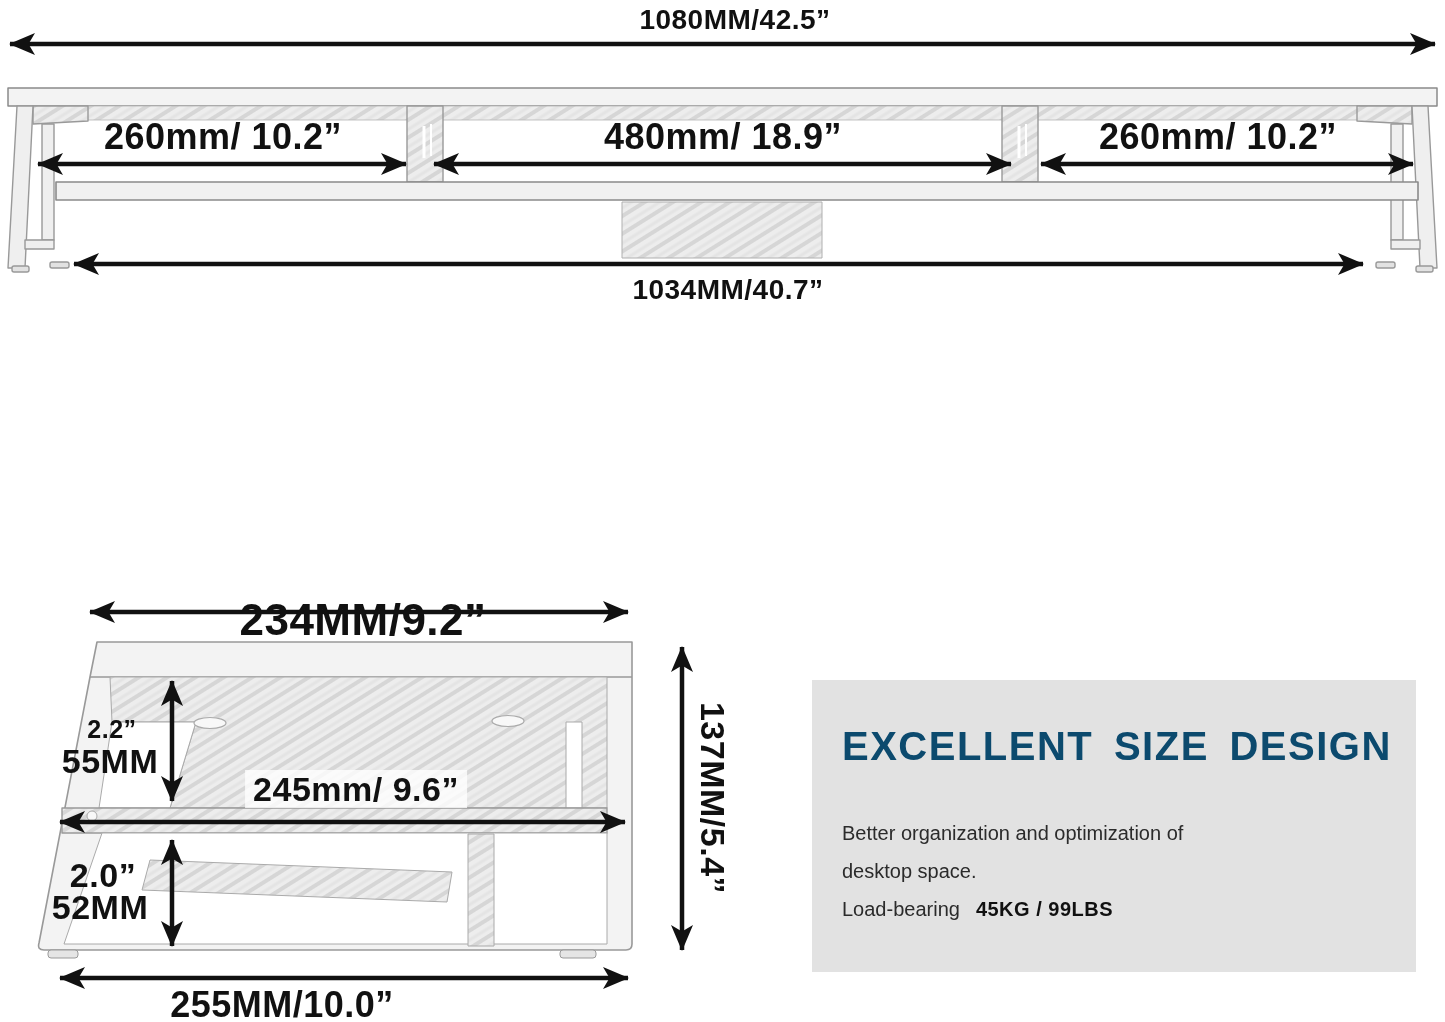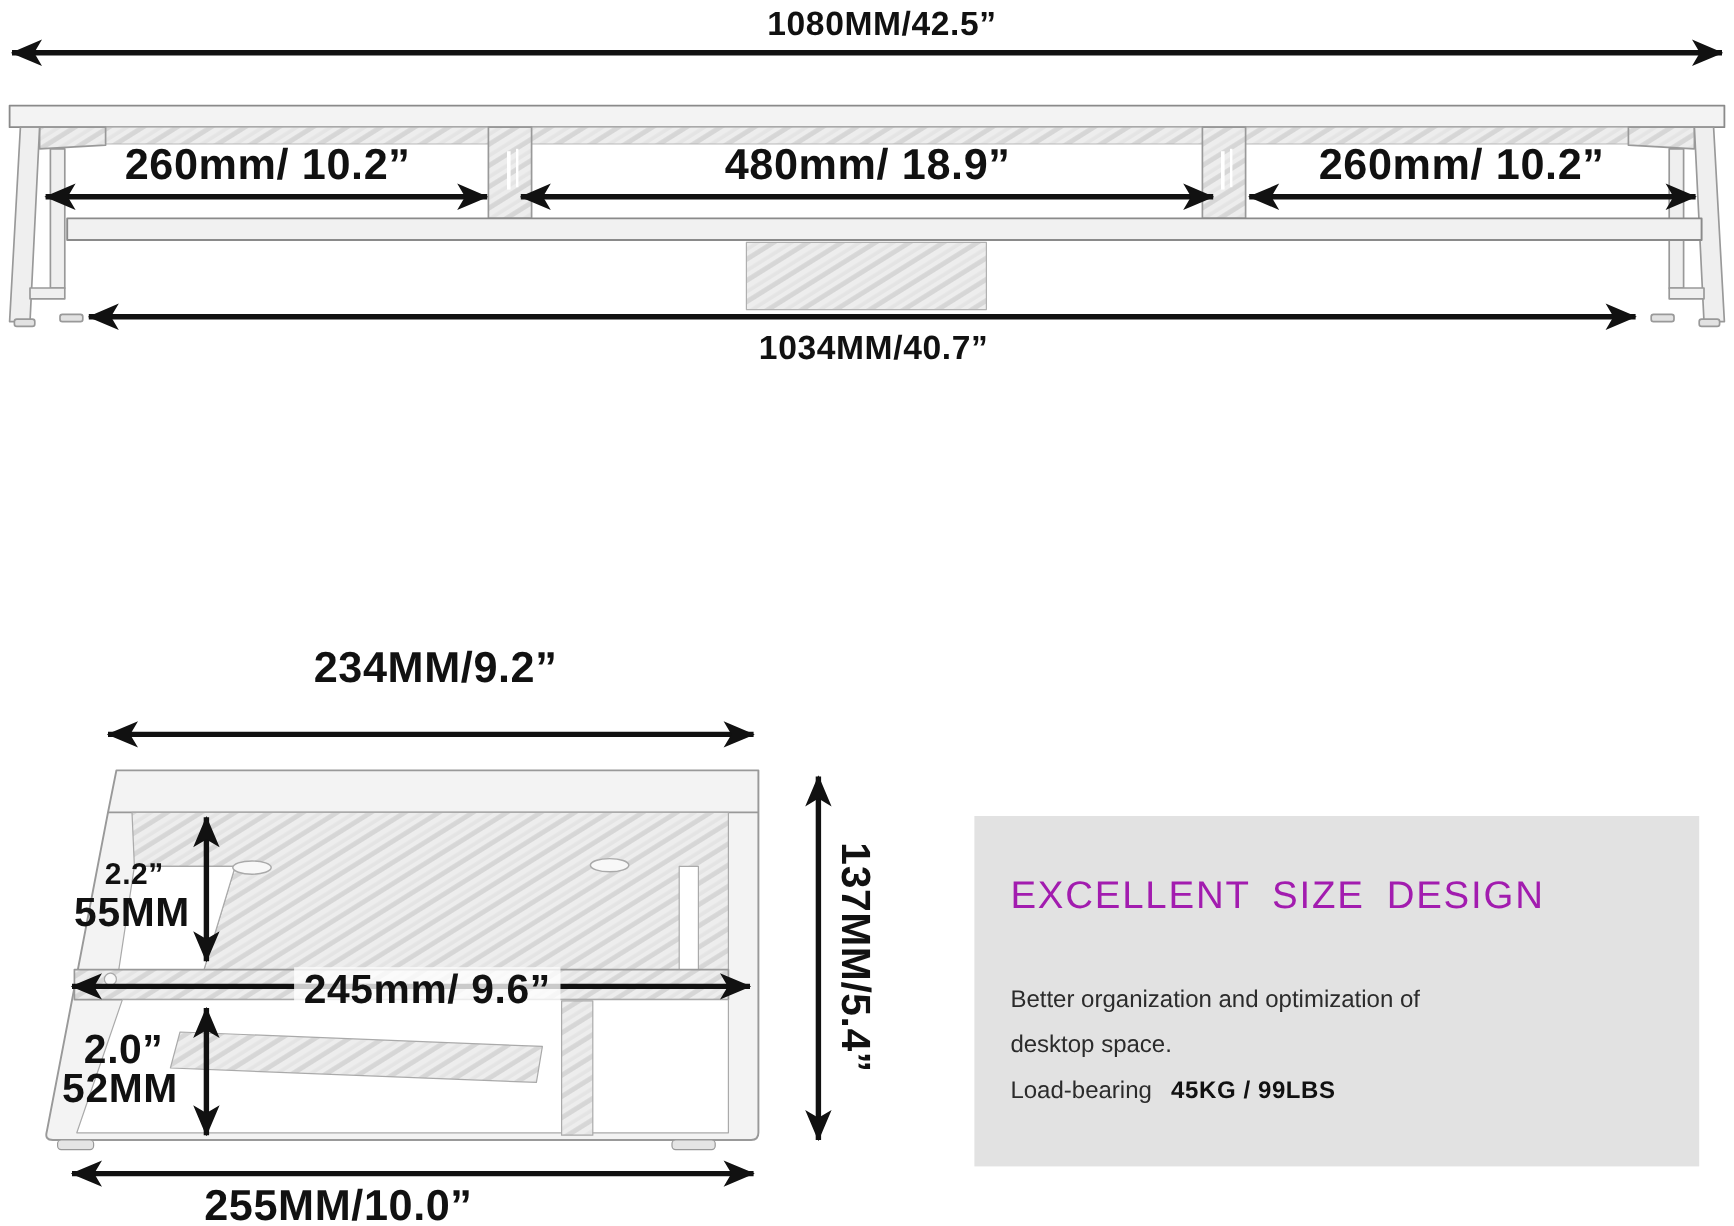--- a/index.html
+++ b/index.html
@@ -2,24 +2,24 @@
 <html><head>
 <meta charset="utf-8">
 <style>
   html,body{margin:0;padding:0;background:#fff;}
   .canvas{position:relative;width:1445px;height:1022px;background:#ffffff;overflow:hidden;
           font-family:"Liberation Sans",sans-serif;}
   .canvas svg{position:absolute;left:0;top:0;}
   .lbl{position:absolute;font-weight:700;color:#111;white-space:nowrap;
        transform:translate(-50%,-50%);letter-spacing:.5px;line-height:1;}
   .lbl-rot{transform:translate(-50%,-50%) rotate(90deg);}
-  .lbl-bg{background:rgba(255,255,255,.78);padding:2px 8px;margin-top:36px;}
+  .lbl-bg{background:rgba(255,255,255,.78);padding:2px 8px;}
   .info-box{position:absolute;left:812px;top:680px;width:604px;height:292px;background:#e2e2e2;}
-  .info-heading{position:absolute;left:30px;top:44px;font-size:32px;line-height:44px;font-weight:400;
-                color:#a21caf;letter-spacing:1.5px;word-spacing:8px;white-space:nowrap;}
+  .info-heading{position:absolute;left:30px;top:44px;font-size:40px;line-height:44px;font-weight:700;
+                color:#0c4a6e;letter-spacing:1.5px;word-spacing:8px;white-space:nowrap;}
   .info-line{position:absolute;left:30px;font-size:20px;line-height:34px;color:#2b2b2b;white-space:nowrap;}
   .info-line b{color:#111;margin-left:16px;letter-spacing:.5px;}
 </style>
 </head>
 <body>
 
 <div class="canvas">
 
   <svg width="1445" height="1022" viewBox="0 0 1445 1022">
     <defs>
@@ -111,21 +111,21 @@
       <line x1="60" y1="978" x2="628" y2="978" marker-start="url(#ah)" marker-end="url(#ah)"></line>
     </g>
   </svg>
 
   <div class="lbl" style="left:735px;top:20px;font-size:28px;">1080MM/42.5”</div>
   <div class="lbl" style="left:223px;top:137px;font-size:36px;">260mm/ 10.2”</div>
   <div class="lbl" style="left:723px;top:137px;font-size:36px;">480mm/ 18.9”</div>
   <div class="lbl" style="left:1218px;top:137px;font-size:36px;">260mm/ 10.2”</div>
   <div class="lbl" style="left:728px;top:290px;font-size:28px;">1034MM/40.7”</div>
 
-  <div class="lbl" style="left:363px;top:556px;font-size:36px;">234MM/9.2”</div>
+  <div class="lbl" style="left:363px;top:620px;font-size:44px;">234MM/9.2”</div>
   <div class="lbl" style="left:112px;top:729px;font-size:25px;">2.2”</div>
   <div class="lbl" style="left:110px;top:761px;font-size:34px;">55MM</div>
   <div class="lbl lbl-bg" style="left:356px;top:789px;font-size:34px;">245mm/ 9.6”</div>
   <div class="lbl" style="left:103px;top:875px;font-size:34px;">2.0”</div>
   <div class="lbl" style="left:100px;top:907px;font-size:34px;">52MM</div>
   <div class="lbl lbl-rot" style="left:713px;top:798px;font-size:34px;">137MM/5.4”</div>
   <div class="lbl" style="left:282px;top:1005px;font-size:36px;">255MM/10.0”</div>
 
   <div class="info-box">
     <div class="info-heading">EXCELLENT SIZE DESIGN</div>

